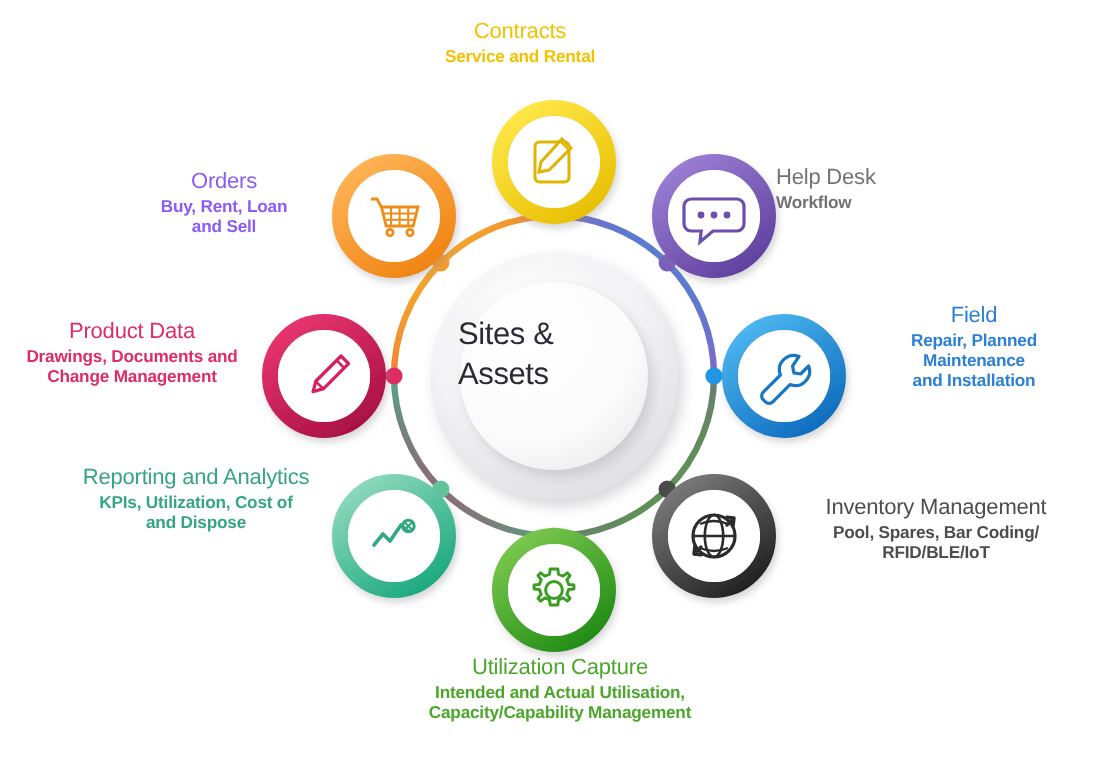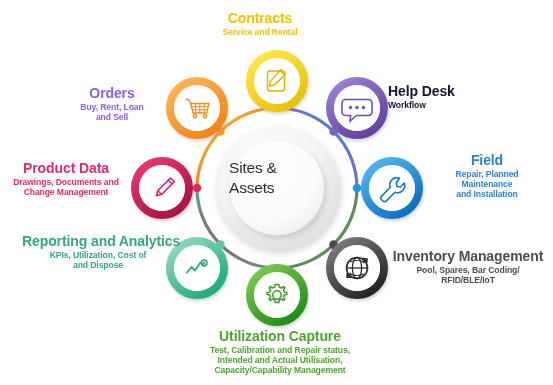--- a/index.html
+++ b/index.html
@@ -23,22 +23,22 @@
     left: 0;
     top: 0;
   }
 
   
   .label-block {
     position: absolute;
     line-height: 1.18;
   }
   .label-title {
-    font-weight: bold;
-    font-size: 14px;
+    font-weight: normal;
+    font-size: 11px;
     letter-spacing: -0.1px;
     display: block;
     white-space: nowrap;
   }
   .label-desc {
     font-size: 8.6px;
     display: block;
     letter-spacing: -0.1px;
   }
   .label-desc .ln { display: block; white-space: nowrap; font-weight: bold; }
@@ -279,21 +279,21 @@
     <span class="ln">Assets</span>
   </div>
 
   <div id="lbl-contracts" class="label-block ta-center" style="color:#f2c200;">
     <span class="label-title">Contracts</span>
     <span class="label-desc">
       <span class="ln">Service and Rental</span>
     </span>
   </div>
 
-  <div id="lbl-helpdesk" class="label-block ta-left" style="color:#0f172a;">
+  <div id="lbl-helpdesk" class="label-block ta-left" style="color:#737373;">
     <span class="label-title">Help Desk</span>
     <span class="label-desc">
       <span class="ln">Workflow</span>
     </span>
   </div>
 
   <div id="lbl-field" class="label-block ta-center" style="color:#2b7fd4;">
     <span class="label-title">Field</span>
     <span class="label-desc">
       <span class="ln">Repair, Planned</span>
@@ -306,21 +306,20 @@
     <span class="label-title">Inventory Management</span>
     <span class="label-desc">
       <span class="ln">Pool, Spares, Bar Coding/</span>
       <span class="ln">RFID/BLE/IoT</span>
     </span>
   </div>
 
   <div id="lbl-utilization" class="label-block ta-center" style="color:#4ca62c;">
     <span class="label-title">Utilization Capture</span>
     <span class="label-desc">
-      <span class="ln">Test, Calibration and Repair status,</span>
       <span class="ln">Intended and Actual Utilisation,</span>
       <span class="ln">Capacity/Capability Management</span>
     </span>
   </div>
 
   <div id="lbl-reporting" class="label-block ta-center" style="color:#35a585;">
     <span class="label-title">Reporting and Analytics</span>
     <span class="label-desc">
       <span class="ln">KPIs, Utilization, Cost of</span>
       <span class="ln">and Dispose</span>

